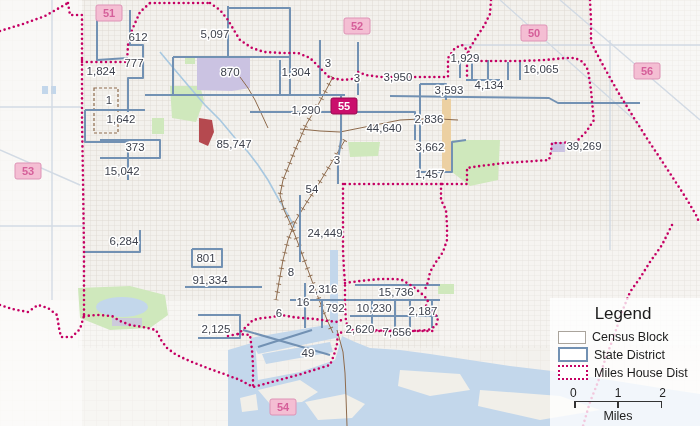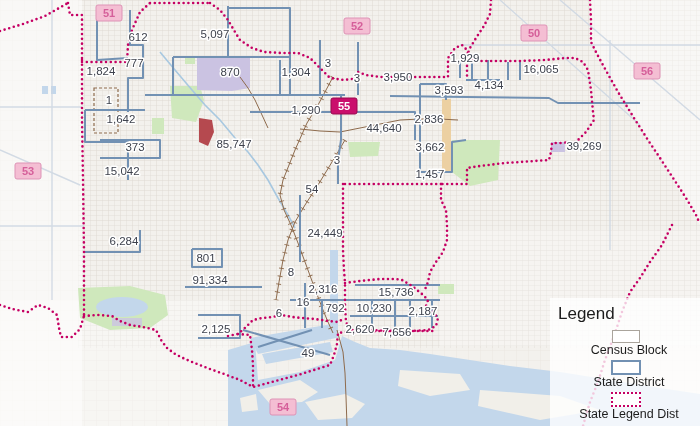--- a/index.html
+++ b/index.html
@@ -10,22 +10,22 @@
   .clabel{fill:#3e424d;font-family:"Liberation Sans",sans-serif;font-size:11.5px;
           stroke:#ffffff;stroke-width:3px;paint-order:stroke;stroke-linejoin:round;}
   
   .badge rect{fill:#f4bed3;stroke:#de93b6;stroke-width:1;}
   .badge text{fill:#d55f9a;font-family:"Liberation Sans",sans-serif;font-weight:bold;font-size:11px;}
   .badge.selected rect{fill:#ca0e6c;stroke:#99094f;}
   .badge.selected text{fill:#ffffff;}
   
   .legend{position:absolute;right:0;bottom:0;width:150px;height:128px;
           background:rgba(255,255,255,0.78);padding:4px 0 0 8px;box-sizing:border-box;}
-  .legend-title{font-size:17px;color:#1c1c1c;text-align:left;margin:2px 12px 6px 0;}
-  .legend-row{display:flex;align-items:center;margin:3px 0;flex-direction:column;}
+  .legend-title{font-size:17px;color:#1c1c1c;text-align:center;margin:2px 12px 6px 0;}
+  .legend-row{display:flex;align-items:center;margin:3px 0;}
   .swatch{width:26px;height:11px;margin-right:6px;flex:0 0 auto;background:#fff;}
   .swatch-census{border:1px solid #aaa49c;}
   .swatch-voting{border:2px solid #7291b3;}
   .swatch-house{border:2px dotted #c50063;}
   .legend-label{font-size:12.5px;color:#1c1c1c;white-space:nowrap;}
   .scalebar{margin:6px 0 0 12px;width:96px;}
   .scale-nums{display:flex;justify-content:space-between;font-size:12px;color:#222;
               width:96px;margin-bottom:1px;}
   .scale-line{position:relative;width:88px;margin-left:4px;border-top:1.5px solid #333;height:6px;}
   .scale-line i{position:absolute;top:0;width:1.5px;height:6px;background:#333;}
@@ -271,28 +271,29 @@
   <div class="legend-row">
     <span class="swatch swatch-census"></span>
     <span class="legend-label">Census Block</span>
   </div>
   <div class="legend-row">
     <span class="swatch swatch-voting"></span>
     <span class="legend-label">State District</span>
   </div>
   <div class="legend-row">
     <span class="swatch swatch-house"></span>
-    <span class="legend-label">State Legend Dist</span>
+    <span class="legend-label">Miles House Dist</span>
   </div>
   <div class="scalebar">
     <div class="scale-nums">
       <span>0</span>
       <span>1</span>
       <span>2</span>
     </div>
     <div class="scale-line">
       <i class="t0"></i>
           <i class="t1"></i>
           <i class="t2"></i>
     </div>
+    <div class="scale-unit">Miles</div>
   </div>
 </div>
 </div>
 
 </body></html>

